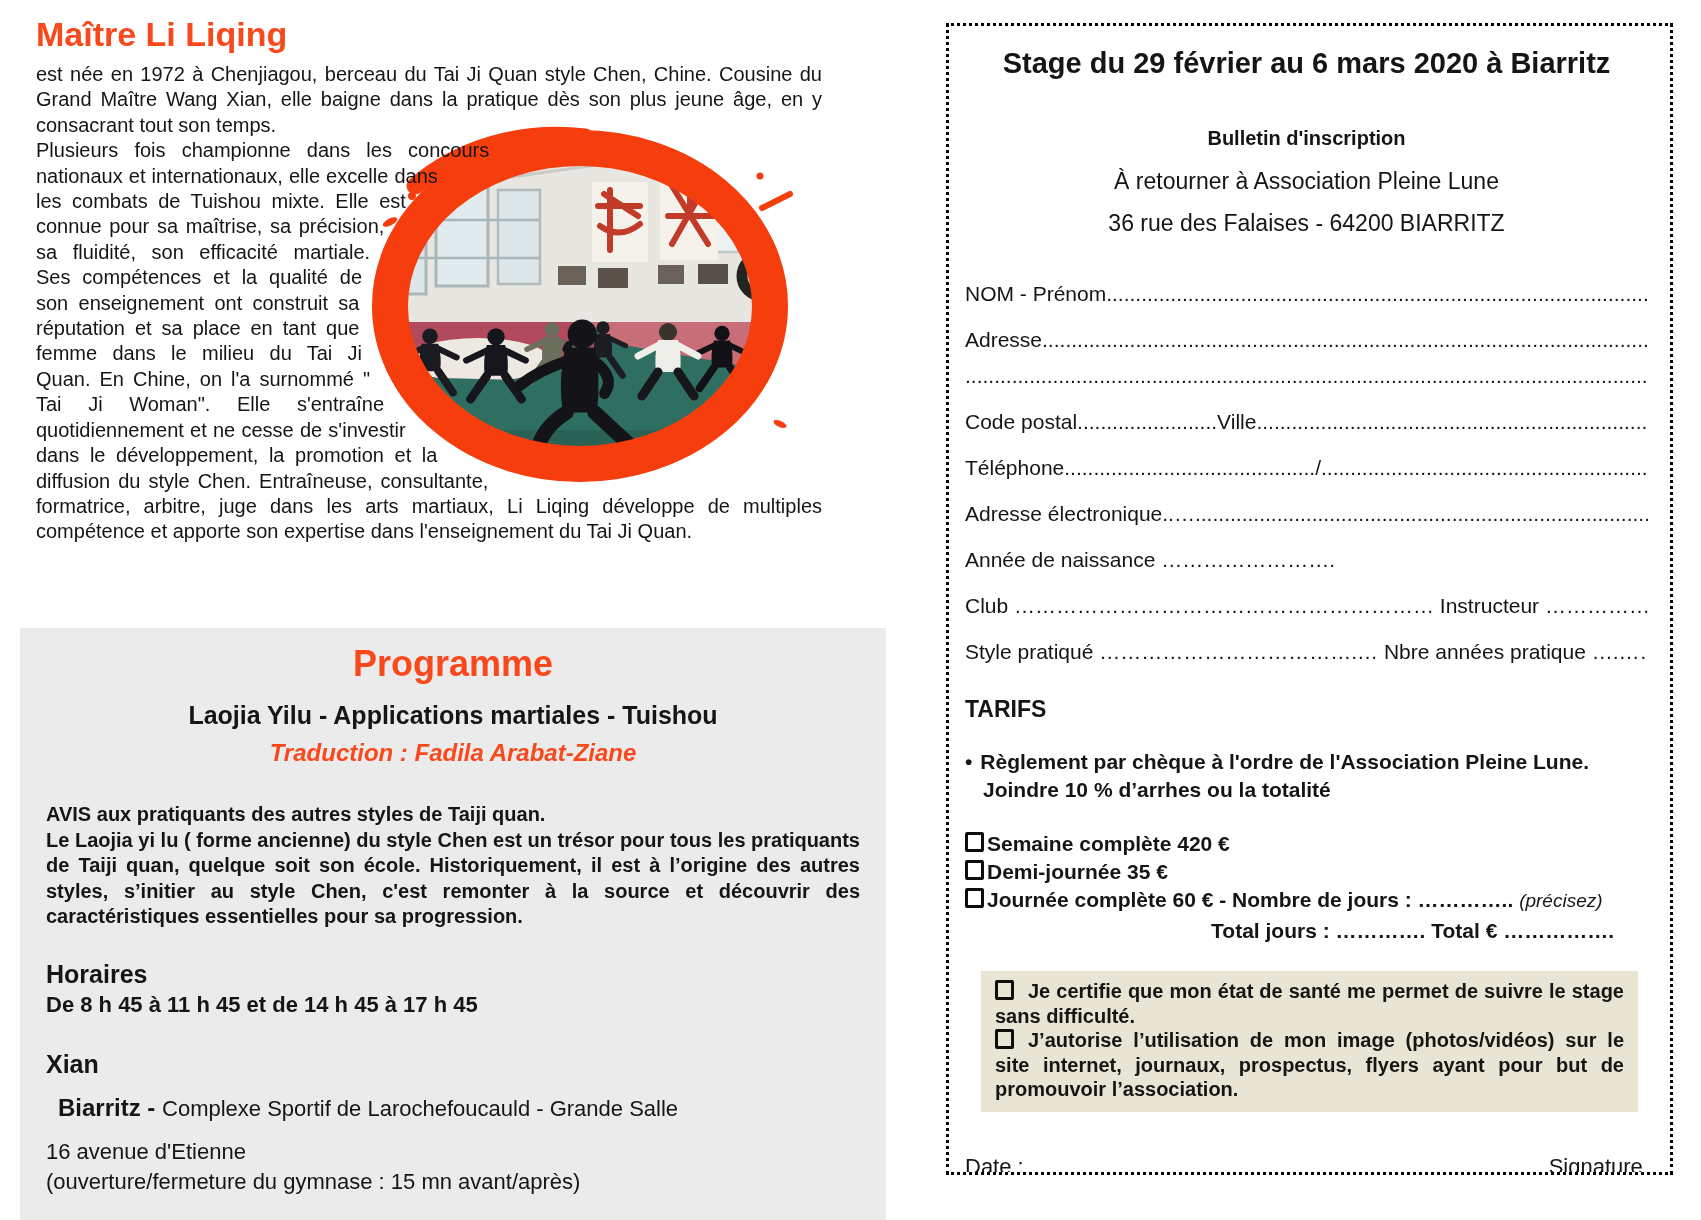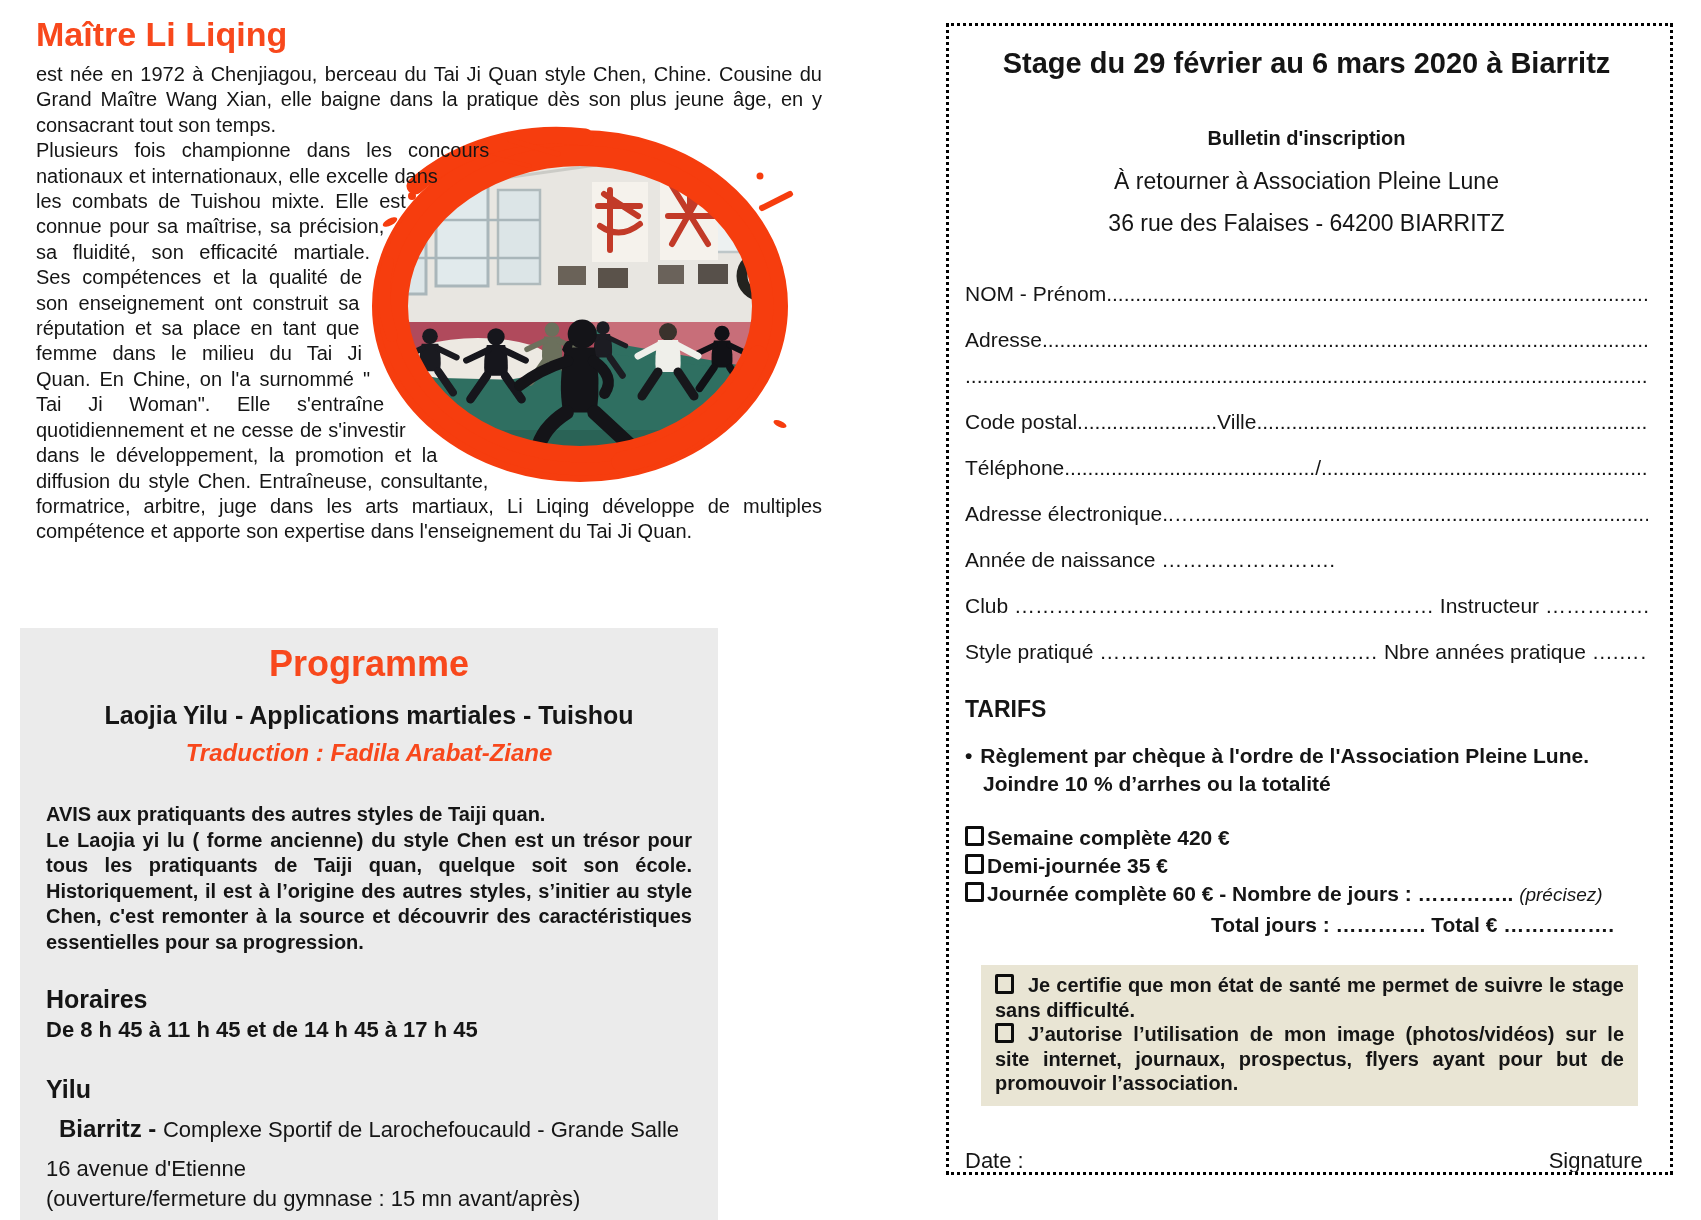--- a/index.html
+++ b/index.html
@@ -13,48 +13,48 @@
   .master-title{
     font-size:34px;font-weight:bold;color:#F8481C;margin:6px 0 8px 0;line-height:40px;
   }
   .bio{font-size:20px;line-height:25.4px;text-align:justify;}
   .bio p{margin:0;}
   .photo-float{
     float:right;width:442px;height:366px;margin:-14px 20px 4px 10px;
     shape-outside:ellipse(50% 48% at 52% 50%);
   }
   .programme-box{
-    position:absolute;left:20px;top:628px;width:698px;height:592px;
+    position:absolute;left:20px;top:628px;width:866px;height:592px;
     background:#EBEBEB;box-sizing:border-box;padding:14px 26px 0 26px;overflow:hidden;
   }
   .prog-title{font-size:36px;line-height:44px;font-weight:bold;color:#F8481C;text-align:center;margin:0;}
   .prog-sub{font-size:25px;line-height:30px;font-weight:bold;text-align:center;margin:14px 0 0 0;}
   .prog-trad{font-size:24px;line-height:30px;font-weight:bold;font-style:italic;color:#F8481C;text-align:center;margin:8px 0 0 0;}
   .avis{margin-top:34px;font-size:20px;line-height:25.5px;font-weight:bold;}
   .avis .avis-body{text-align:justify;}
   .h-sub{font-size:25px;line-height:32px;font-weight:bold;margin:28px 0 0 0;}
   .h-line{font-size:22px;line-height:30px;font-weight:bold;margin:0;}
-  .lieu-line{font-size:22px;line-height:40px;margin:4px;text-align:center;}
+  .lieu-line{font-size:22px;line-height:32px;margin:12px;}
   .lieu-line .b{font-weight:bold;font-size:24px;}
   .plain-line{font-size:22px;line-height:30px;margin:0;}
   
   .form-box{
     position:absolute;left:946px;top:23px;width:727px;height:1152px;
     border:3px dotted #000;box-sizing:border-box;padding:12px 22px 0 16px;overflow:hidden;
   }
   .form-title{font-size:29px;line-height:38px;font-weight:bold;text-align:center;margin:6px 0 0 0;}
   .form-sub{font-size:20px;line-height:32px;font-weight:bold;text-align:center;margin:40px 0 0 0;}
   .form-ret{font-size:23px;line-height:30px;text-align:center;margin:12px;}
   .fields{margin-top:42px;}
   .field-line{
     font-size:21px;line-height:28px;margin:0 0 18px 0;white-space:nowrap;overflow:hidden;
   }
   .field-line.cont{margin-top:-10px;}
   .tarifs-title{font-size:23px;line-height:30px;font-weight:bold;margin:28px 0 0 0;}
-  .pay{font-size:21px;line-height:28px;font-weight:bold;margin:18px 0 0 0;}
+  .pay{font-size:21px;line-height:28px;font-weight:bold;margin:24px 0 0 0;}
   .pay2{font-size:21px;line-height:28px;font-weight:bold;margin:0 0 0 18px;}
   .opt{font-size:21px;line-height:28px;font-weight:bold;margin:0;white-space:nowrap;}
   .opts{margin-top:26px;}
   .opt .precise{font-style:italic;font-weight:normal;font-size:19px;}
   .totals{font-size:21px;line-height:28px;font-weight:bold;text-align:right;padding-right:34px;margin:2px 0 0 0;}
   .agree-box{
     background:#E9E5D4;margin-top:26px;margin-left:16px;margin-right:10px;
     padding:8px 14px 10px 14px;
   }
   .agree{font-size:20px;line-height:24.5px;font-weight:bold;text-align:justify;margin:0;}
@@ -176,21 +176,21 @@
 <div class="programme-box">
   <p class="prog-title">Programme</p>
   <p class="prog-sub">Laojia Yilu - Applications martiales - Tuishou</p>
   <p class="prog-trad">Traduction : Fadila Arabat-Ziane</p>
   <div class="avis">
     <div>AVIS aux pratiquants des autres styles de Taiji quan.</div>
     <div class="avis-body">Le Laojia yi lu ( forme ancienne) du style Chen est un trésor pour tous les pratiquants de Taiji quan, quelque soit son école. Historiquement, il est à l’origine des autres styles, s’initier au style Chen, c'est remonter à la source et découvrir des caractéristiques essentielles pour sa progression.</div>
   </div>
   <p class="h-sub">Horaires</p>
   <p class="h-line">De 8 h 45 à 11 h 45 et de 14 h 45 à 17 h 45</p>
-  <p class="h-sub">Yilu</p>
+  <p class="h-sub">Xian</p>
   <p class="lieu-line"><span class="b">Biarritz - </span><span>Complexe Sportif de Larochefoucauld - Grande Salle</span></p>
   <p class="plain-line">16 avenue d'Etienne</p>
   <p class="plain-line">(ouverture/fermeture du gymnase : 15 mn avant/après)</p>
 </div>
 
 <div class="form-box">
   <p class="form-title">Stage du 29 février au 6 mars 2020 à Biarritz</p>
   <p class="form-sub">Bulletin d'inscription</p>
   <p class="form-ret">À retourner à Association Pleine Lune</p>
   <p class="form-ret">36 rue des Falaises - 64200 BIARRITZ</p>

